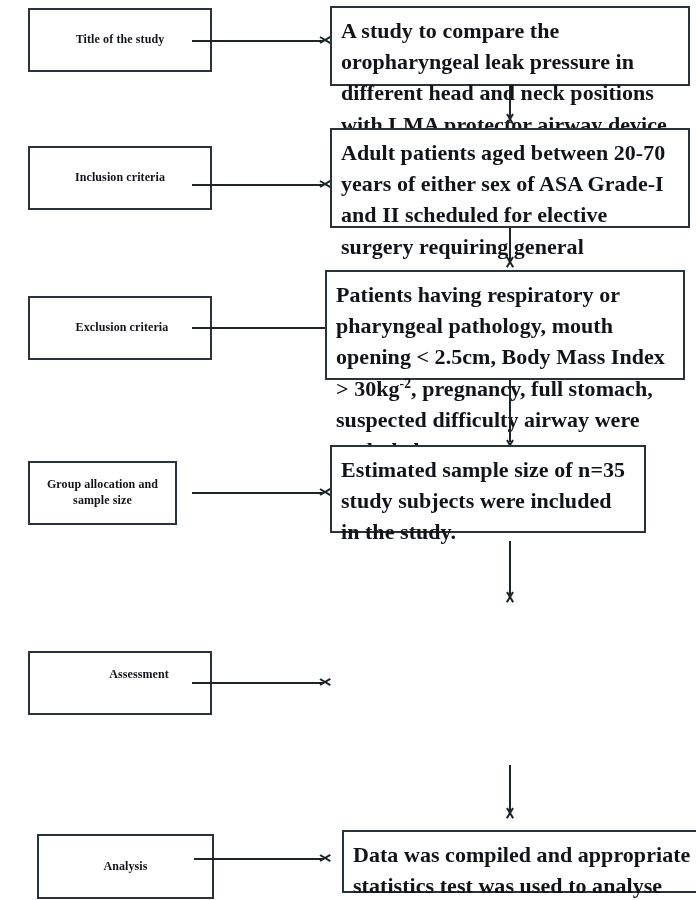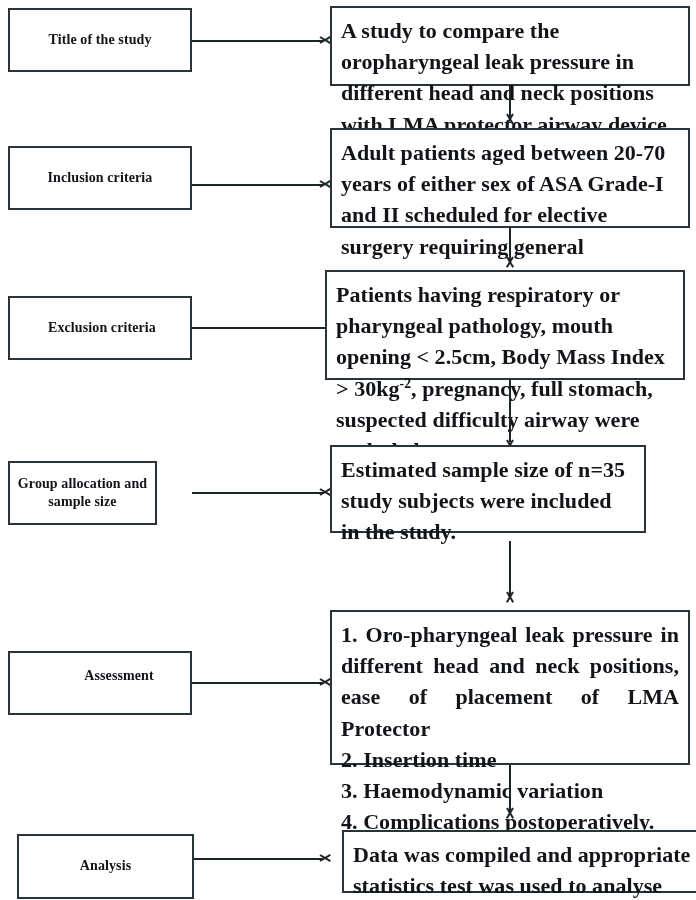--- a/index.html
+++ b/index.html
@@ -26,25 +26,26 @@
     box-sizing: border-box;
     border: 2px solid #2a3338;
     background: #ffffff;
   }
 
   .node-left {
     display: flex;
     align-items: center;
     justify-content: center;
     text-align: center;
-    font-size: 14px;
+    font-size: 12px;
     line-height: 1.32;
     font-weight: 600;
     letter-spacing: 0.1px;
     padding: 2px 6px;
+    margin-left: 20px;
   }
 
   .node-left.top-align {
     align-items: flex-start;
     padding-top: 14px;
   }
 
   .node-right {
     font-size: 22px;
     line-height: 1.42;
@@ -196,26 +197,20 @@
   <div class="conn v-line" style="left:509px; top:541px; height:55px;"></div>
   <div class="arrow-down" style="left:503px; top:592px;"></div>
 
   <div class="node node-left top-align" style="left:8px; top:651px; width:184px; height:64px;padding-left:44px;">
     <span>Assessment</span>
   </div>
 
   <div class="conn h-line" style="left:192px; top:682px; width:131px;"></div>
   <div class="arrow-right" style="left:320px; top:675px;"></div>
 
-  <div class="node node-right justify" style="left:330px; top:610px; width:360px; height:155px;">
-    <p>1. Oro-pharyngeal leak pressure in different head and neck positions, ease of placement of LMA Protector</p>
-    <p>2. Insertion time</p>
-    <p>3. Haemodynamic variation</p>
-    <p>4. Complications postoperatively.</p>
-  </div>
 
   <div class="conn v-line" style="left:509px; top:765px; height:47px;"></div>
   <div class="arrow-down" style="left:503px; top:808px;"></div>
 
   <div class="node node-left" style="left:17px; top:834px; width:177px; height:65px;">
     <span>Analysis</span>
   </div>
 
   <div class="conn h-line" style="left:194px; top:858px; width:129px;"></div>
   <div class="arrow-right" style="left:320px; top:851px;"></div>

